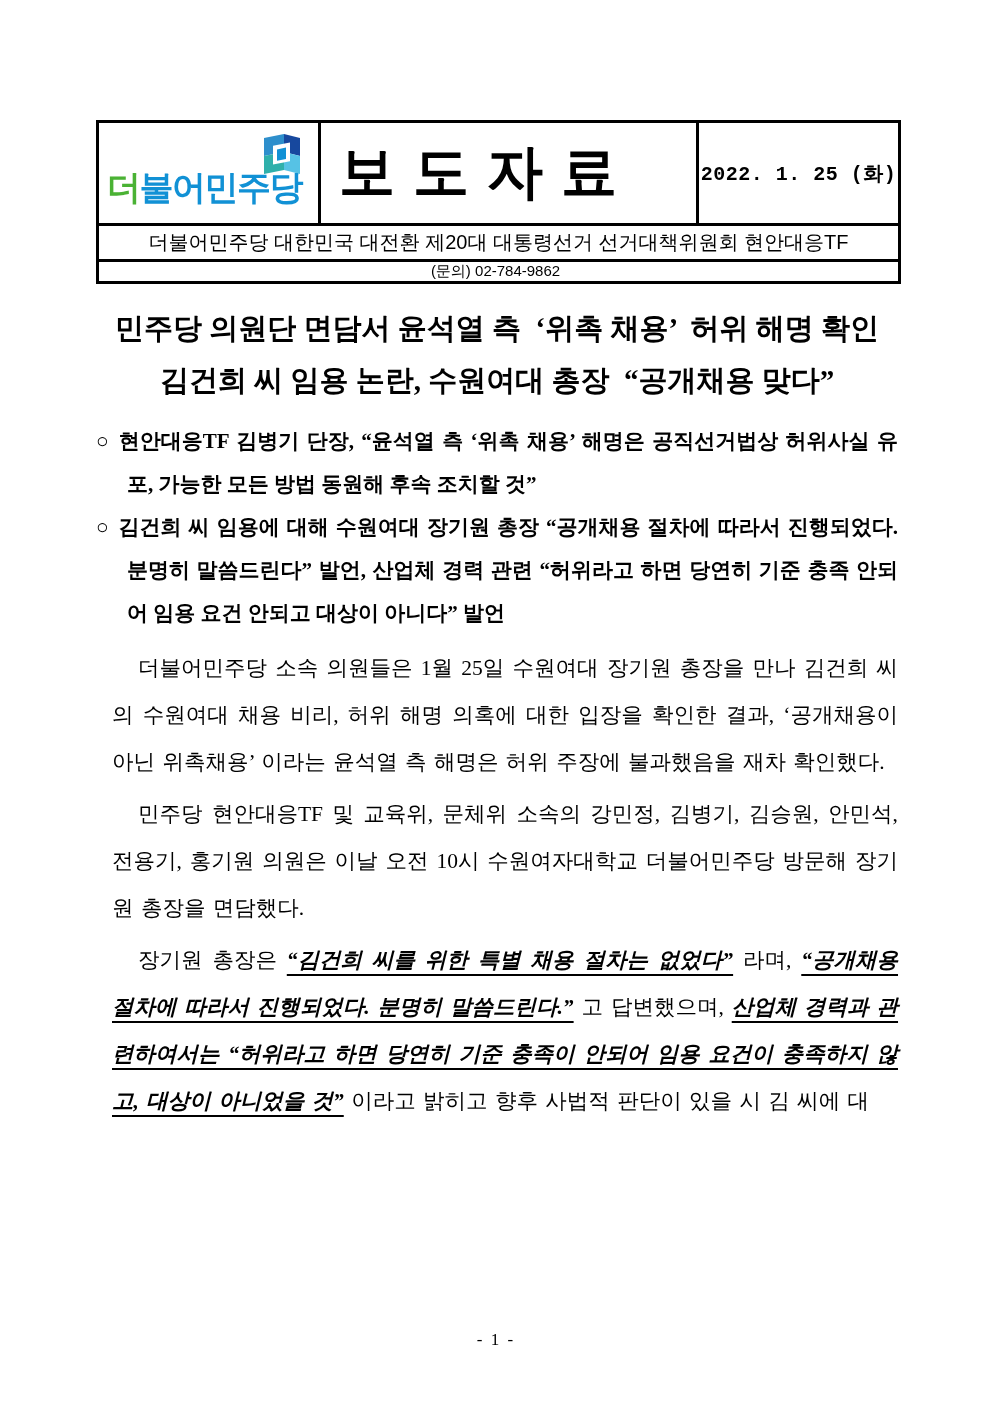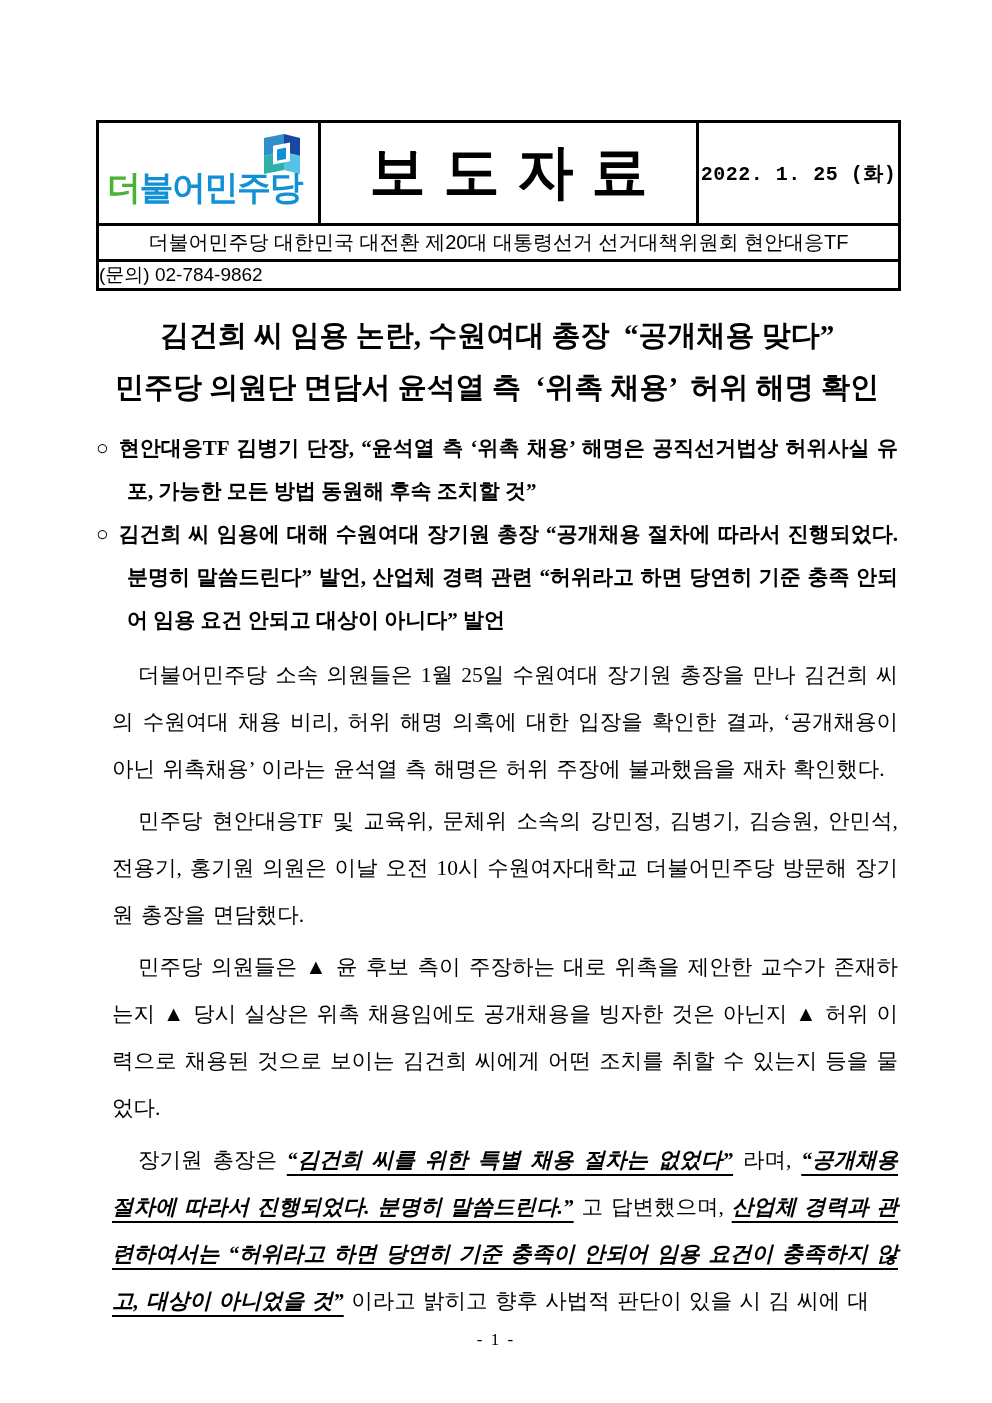--- a/index.html
+++ b/index.html
@@ -11,21 +11,21 @@
     overflow: hidden;
     font-family: "Liberation Serif", "DejaVu Serif", serif;
     color: #000;
   }
   .content { position: absolute; left: 96px; top: 120px; width: 802px; }
 
   
   table.hdr { width: 100%; border-collapse: collapse; table-layout: fixed; }
   table.hdr td { border: 3px solid #000; padding: 0; }
   .logo-cell  { width: 222px; height: 100px; vertical-align: middle; }
-  .title-cell { width: 378px; text-align: center; vertical-align: middle; }
+  .title-cell { width: 378px; text-align: left; vertical-align: middle; }
   .date-cell  { width: 202px; text-align: center; vertical-align: middle; }
 
   .logo-wrap { position: relative; padding: 10px 8px 6px 10px; height: 100px; }
   .logo-text {
     position: absolute; left: 8px; bottom: 12px;
     font-family: "Liberation Sans", "DejaVu Sans", sans-serif;
     font-weight: 900; font-size: 34px; letter-spacing: -1.5px;
     white-space: nowrap;
   }
   .logo-green { color: #4ab234; }
@@ -40,23 +40,23 @@
   .hdr-date {
     font-family: Liberation Mono, monospace;
     font-weight: 700; font-size: 20px; letter-spacing: 0.5px;
   }
   .org-cell {
     height: 36px; text-align: center; vertical-align: middle;
     font-family: "Liberation Sans", "DejaVu Sans", sans-serif;
     font-weight: 500; font-size: 20px; margin-top: 48px;
   }
   .contact-cell {
-    height: 14px; text-align: left; vertical-align: middle;
+    height: 14px; text-align: center; vertical-align: middle;
     font-family: "Liberation Sans", "DejaVu Sans", sans-serif;
-    font-weight: 400; font-size: 19px; padding-right: 6px !important;
+    font-weight: 400; font-size: 15px; padding-right: 6px !important;
   }
 
   
   .headline { margin-top: 18px; text-align: center; }
   .headline-line {
     font-weight: 700; font-size: 29px; line-height: 52px;
     white-space: pre-wrap;
   }
 
   
@@ -129,32 +129,31 @@
       </tr>
       <tr>
         <td class="contact-cell" colspan="3">
           <span>(문의) 02-784-9862</span>
         </td>
       </tr>
     </tbody>
       </table>
 
     <div class="headline">
+      <div class="headline-line">민주당 의원단 면담서 윤석열 측  ‘위촉 채용’  허위 해명 확인</div>
       <div class="headline-line">김건희 씨 임용 논란, 수원여대 총장  “공개채용 맞다”</div>
-      <div class="headline-line">민주당 의원단 면담서 윤석열 측  ‘위촉 채용’  허위 해명 확인</div>
     </div>
 
     <div class="bullets">
       <p class="bullet"><span class="marker">○</span><span>현안대응TF 김병기 단장, “윤석열 측 ‘위촉 채용’ 해명은 공직선거법상 허위사실 유포, 가능한 모든 방법 동원해 후속 조치할 것”</span></p>
       <p class="bullet"><span class="marker">○</span><span>김건희 씨 임용에 대해 수원여대 장기원 총장 “공개채용 절차에 따라서 진행되었다. 분명히 말씀드린다” 발언, 산업체 경력 관련 “허위라고 하면 당연히 기준 충족 안되어 임용 요건 안되고 대상이 아니다” 발언</span></p>
     </div>
 
     <div class="body-text">
       <p class="body-para">더불어민주당 소속 의원들은 1월 25일 수원여대 장기원 총장을 만나 김건희 씨의 수원여대 채용 비리, 허위 해명 의혹에 대한 입장을 확인한 결과, ‘공개채용이 아닌 위촉채용’ 이라는 윤석열 측 해명은 허위 주장에 불과했음을 재차 확인했다.</p>
       <p class="body-para">민주당 현안대응TF 및 교육위, 문체위 소속의 강민정, 김병기, 김승원, 안민석, 전용기, 홍기원 의원은 이날 오전 10시 수원여자대학교 더불어민주당 방문해 장기원 총장을 면담했다.</p>
-      <p class="body-para">민주당 의원들은 ▲ 윤 후보 측이 주장하는 대로 위촉을 제안한 교수가 존재하는지 ▲ 당시 실상은 위촉 채용임에도 공개채용을 빙자한 것은 아닌지 ▲ 허위 이력으로 채용된 것으로 보이는 김건희 씨에게 어떤 조치를 취할 수 있는지 등을 물었다.</p>
       <p class="body-para"><span class="seg-normal">장기원 총장은 </span><span class="seg-bold-underline">“김건희 씨를 위한 특별 채용 절차는 없었다”</span><span class="seg-normal"> 라며, </span><span class="seg-bold-underline">“공개채용 절차에 따라서 진행되었다. 분명히 말씀드린다.”</span><span class="seg-normal"> 고 답변했으며, </span><span class="seg-bold-underline">산업체 경력과 관련하여서는 “허위라고 하면 당연히 기준 충족이 안되어 임용 요건이 충족하지 않고, 대상이 아니었을 것”</span><span class="seg-normal"> 이라고 밝히고 향후 사법적 판단이 있을 시 김 씨에 대</span></p>
     </div>
 
   </div>
 
   <div class="page-footer">- 1 -</div>
 </div>
 
 </body></html>

